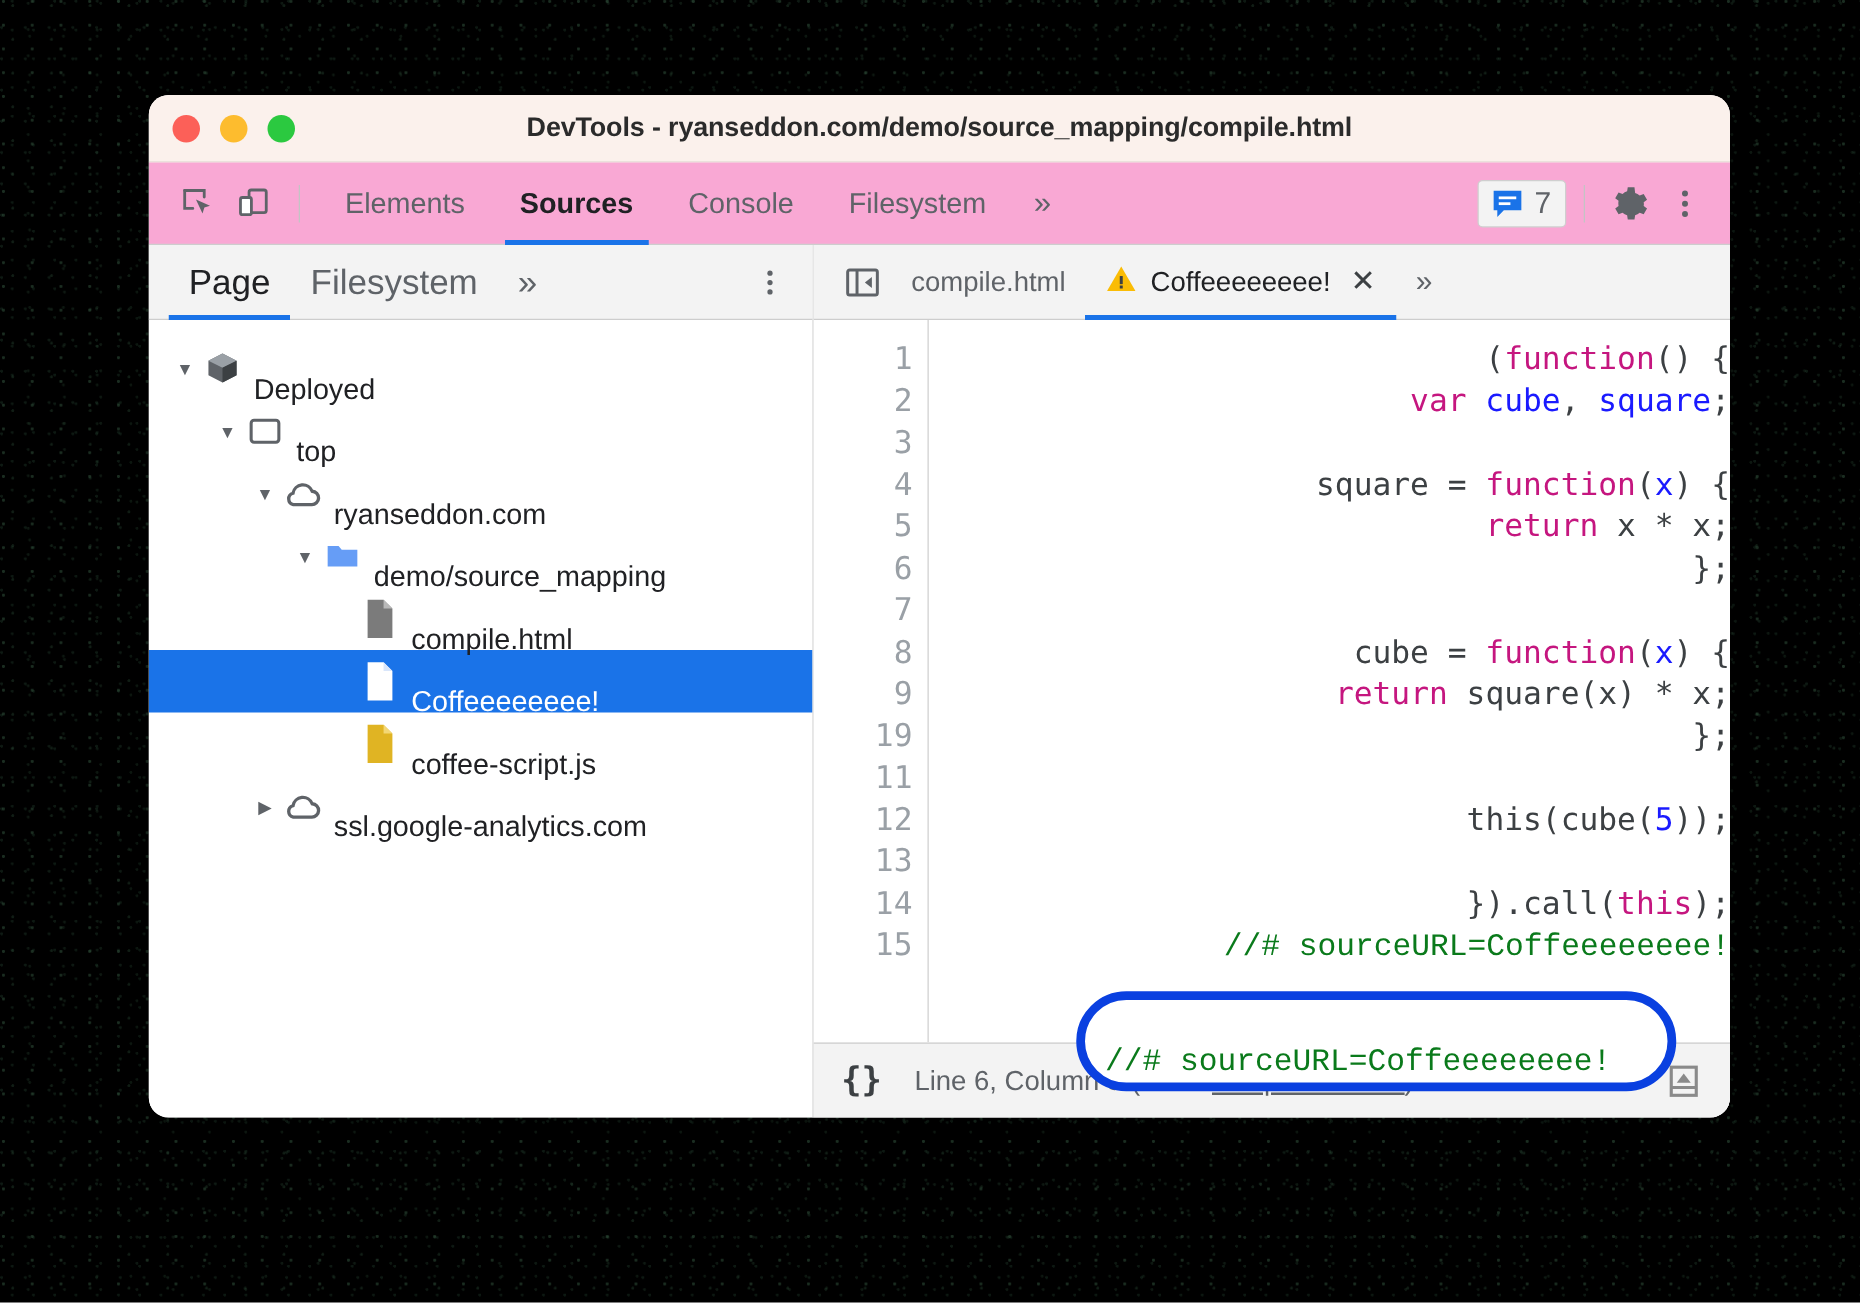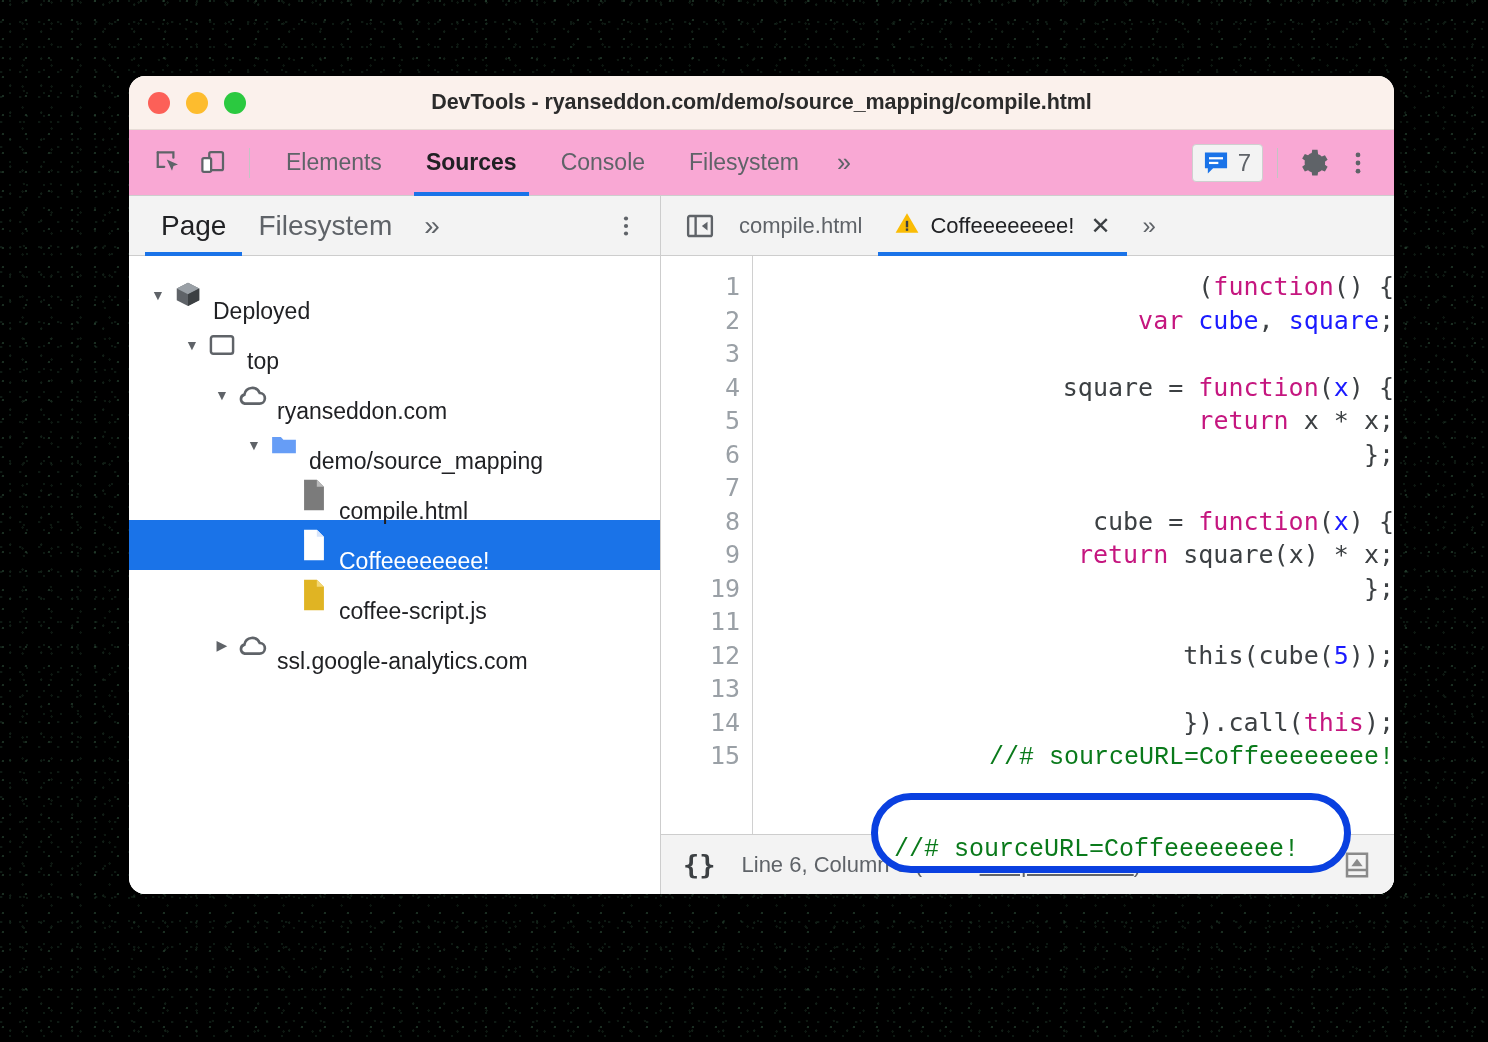--- a/index.html
+++ b/index.html
@@ -24,21 +24,21 @@
       radial-gradient(circle at 58% 4%, rgba(70,130,95,.35) 0 1px, transparent 1.4px),
       radial-gradient(circle at 78% 12%, rgba(85,145,105,.30) 0 1px, transparent 1.4px),
       radial-gradient(circle at 7% 88%, rgba(75,135,100,.35) 0 1px, transparent 1.4px),
       radial-gradient(circle at 88% 93%, rgba(80,140,100,.30) 0 1px, transparent 1.4px);
     background-size: 23px 19px, 31px 27px, 17px 23px, 29px 21px, 19px 25px, 27px 31px;
     pointer-events: none;
   }
 
   #window {
     position: absolute;
-    left: 129px;
+    left: 119px;
     top: 76px;
     width: 1265px;
     height: 818px;
     border-radius: 16px;
     overflow: hidden;
     background: #fff;
     box-shadow: 0 2px 14px rgba(0,0,0,.35);
   }
 
   

